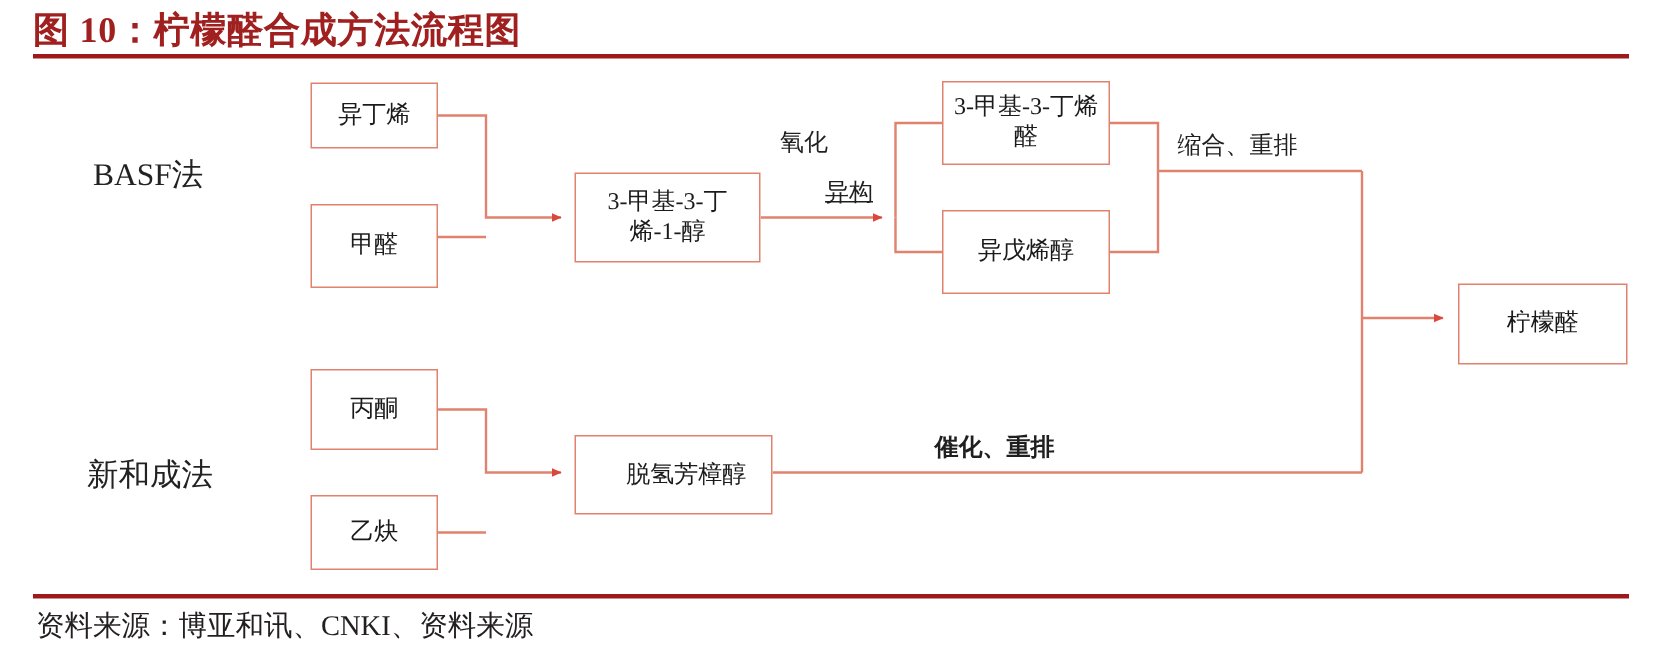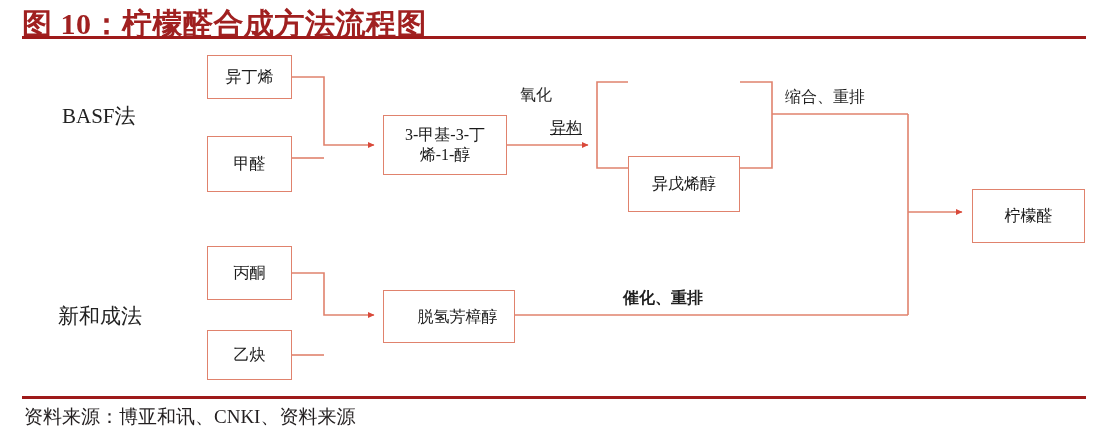--- a/index.html
+++ b/index.html
@@ -16,21 +16,21 @@
     height: 438px;
     background: #ffffff;
     overflow: hidden;
   }
 
   
   #title {
     position: absolute;
     left: 22px;
     top: 4px;
-    font-size: 30px;
+    font-size: 24px;
     font-weight: bold;
     color: #a02020;
     letter-spacing: 0.5px;
     white-space: nowrap;
     font-family: "Liberation Serif", "DejaVu Serif", serif;
   }
   #title-rule {
     position: absolute;
     left: 22px;
     top: 36px;
@@ -154,21 +154,22 @@
         <path d="M515,275 L908,275"></path>
       </g>
     </svg>
 
     <div class="grp-label" style="left:62px; top:62px;">BASF法</div>
     <div class="grp-label" style="left:58px; top:262px;">新和成法</div>
 
     <div class="node" style="left:207px; top:15px; width:85px; height:44px;">异丁烯</div>
     <div class="node" style="left:207px; top:96px; width:85px; height:56px;">甲醛</div>
     <div class="node two-line" style="left:383px; top:75px; width:124px; height:60px; padding:0 8px;">3-甲基-3-丁烯-1-醇</div>
-    <div class="node" style="left:628px; top:116px; width:112px; height:56px;">异戊烯醇</div>
+    <div class="node two-line" style="left:628px; top:14px; width:112px; height:56px; padding:0 6px;">3-甲基-3-丁烯醛</div>
+    <div class="node" style="left:628px; top:100px; width:112px; height:56px;">异戊烯醇</div>
 
     <div class="node" style="left:207px; top:206px; width:85px; height:54px;">丙酮</div>
     <div class="node" style="left:207px; top:290px; width:85px; height:50px;">乙炔</div>
     <div class="node" style="left:383px; top:250px; width:132px; height:53px;padding-left:17px;">脱氢芳樟醇</div>
 
     <div class="node" style="left:972px; top:149px; width:113px; height:54px;">柠檬醛</div>
 
     <div class="edge-label" style="left:520px; top:45px;">氧化</div>
     <div class="edge-label" style="left:550px; top:78px;text-decoration:underline;">异构</div>
     <div class="edge-label" style="left:785px; top:47px;">缩合、重排</div>

